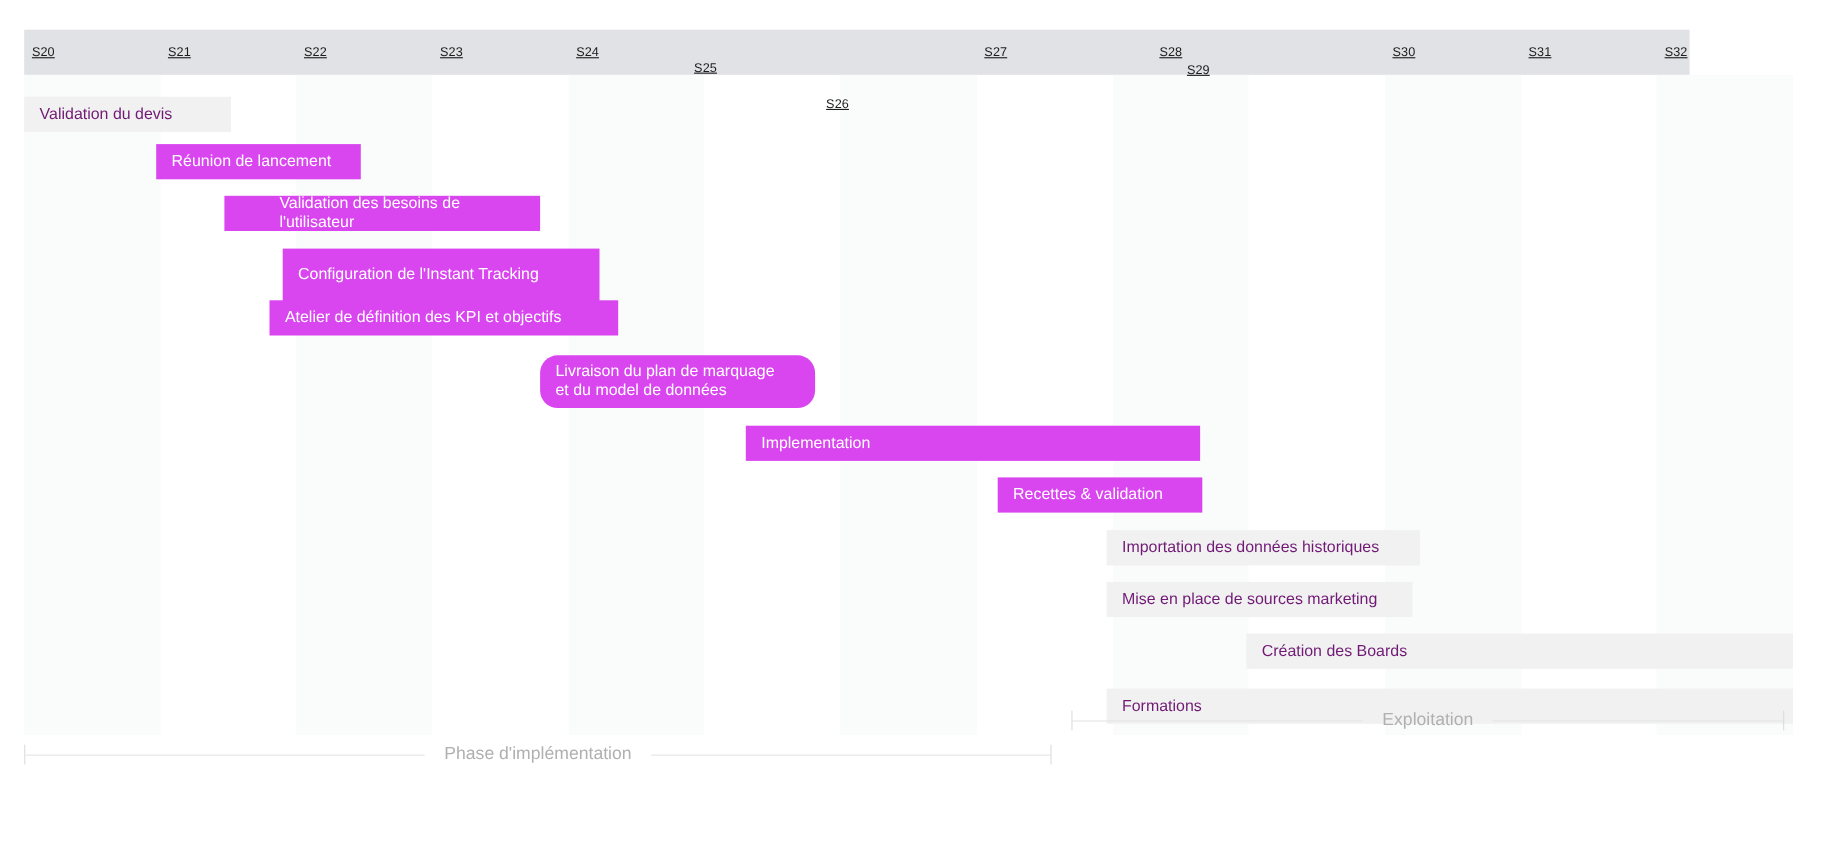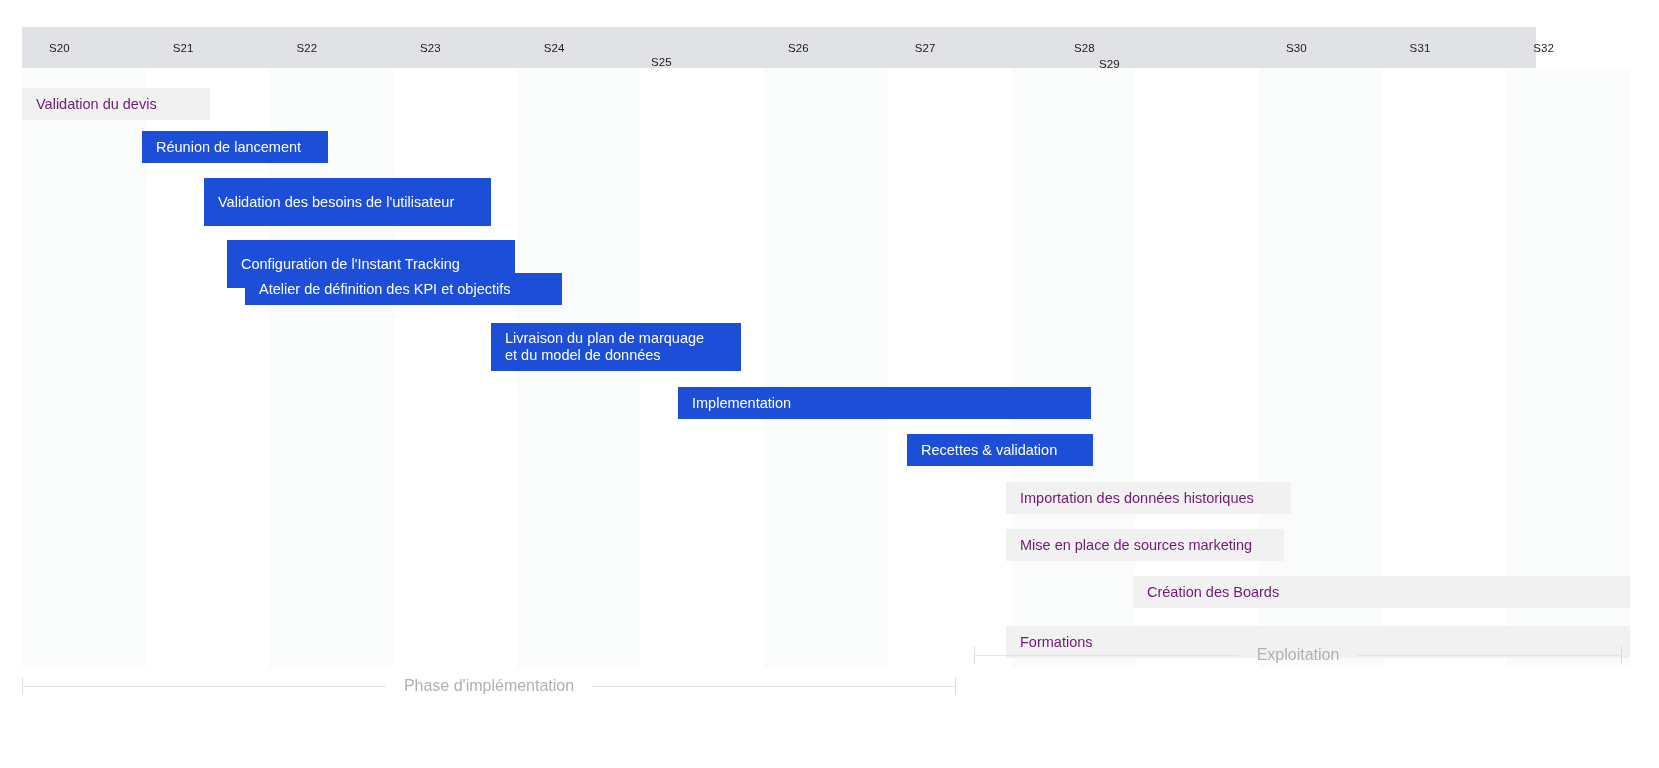--- a/index.html
+++ b/index.html
@@ -16,37 +16,37 @@
   
   .header-band{
     position:absolute;left:22px;top:27px;width:1514px;height:41px;
     background:#e1e2e6;
   }
   .week-cell{
     position:absolute;top:0;height:41px;
     display:flex;align-items:center;
     font-size:11.5px;color:#1c1c1c;letter-spacing:.1px;
   }
-  .week-cell span{padding-left:27px;}
+  .week-cell span{padding-left:7px;text-decoration:underline;}
 
   
   .bar{
     position:absolute;height:32px;
     display:flex;align-items:center;
     box-sizing:border-box;
   }
   .bar .bar-label{
     padding-left:14px;padding-right:8px;
     font-size:14.5px;line-height:17px;white-space:pre-line;
   }
-  .bar.brown{background:#1d4ed8;}
+  .bar.brown{background:#d946ef;}
   .bar.brown .bar-label{color:#ffffff;}
   .bar.grey{background:#f1f1f1;}
   .bar.grey .bar-label{color:#701a75;}
-  .bar.tall{height:48px;}
+  .bar.tall{height:48px;border-radius:16px;}
   .bar.tall .bar-label{align-self:center;}
 
   
   .phase{position:absolute;height:34px;display:flex;align-items:center;}
   .phase .cap{width:1px;height:18px;background:#dcdcdc;flex:0 0 auto;}
   .phase .rule{height:1px;background:#e4e4e4;flex:1 1 auto;}
   .phase .phase-label{
     font-size:16px;color:#b0b0b0;white-space:nowrap;
     padding:0 18px;line-height:1;
   }
@@ -79,21 +79,21 @@
         </div>
         <div class="week-cell" style="left: 371.077px; width: 123.692px;">
           <span>S23</span>
         </div>
         <div class="week-cell" style="left: 494.769px; width: 123.692px;">
           <span>S24</span>
         </div>
         <div class="week-cell" style="left: 602px; width: 123.692px; align-items: flex-end;">
           <span>S25</span>
         </div>
-        <div class="week-cell" style="left: 739px; width: 123.692px;">
+        <div class="week-cell" style="left: 722px; width: 123.692px; margin-top: 47px;">
           <span>S26</span>
         </div>
         <div class="week-cell" style="left: 865.846px; width: 123.692px;">
           <span>S27</span>
         </div>
         <div class="week-cell" style="left: 1025px; width: 123.692px;">
           <span>S28</span>
         </div>
         <div class="week-cell" style="left: 1050px; width: 123.692px; margin-top: 16px;">
           <span>S29</span>
@@ -110,24 +110,24 @@
       </div>
   </div>
 
   <div id="bars">
       <div class="bar grey" style="left: 22px; top: 88px; width: 188px; height: 32px;">
         <div class="bar-label">Validation du devis</div>
       </div>
       <div class="bar brown" style="left: 142px; top: 131px; width: 186px; height: 32px;">
         <div class="bar-label">Réunion de lancement</div>
       </div>
-      <div class="bar brown" style="left: 204px; top: 178px; width: 287px; height: 48px;">
+      <div class="bar brown" style="left: 204px; top: 178px; width: 287px; height: 32px; padding-left: 36px;">
         <div class="bar-label">Validation des besoins de l'utilisateur</div>
       </div>
-      <div class="bar brown" style="left: 227px; top: 226px; width: 288px; height: 48px; margin-top: 14px;">
+      <div class="bar brown" style="left: 257px; top: 226px; width: 288px; height: 48px;">
         <div class="bar-label">Configuration de l'Instant Tracking</div>
       </div>
       <div class="bar brown" style="left: 245px; top: 273px; width: 317px; height: 32px;">
         <div class="bar-label">Atelier de définition des KPI et objectifs</div>
       </div>
       <div class="bar brown tall" style="left: 491px; top: 323px; width: 250px; height: 48px;">
         <div class="bar-label">Livraison du plan de marquage
 et du model de données</div>
       </div>
       <div class="bar brown" style="left: 678px; top: 387px; width: 413px; height: 32px;">

